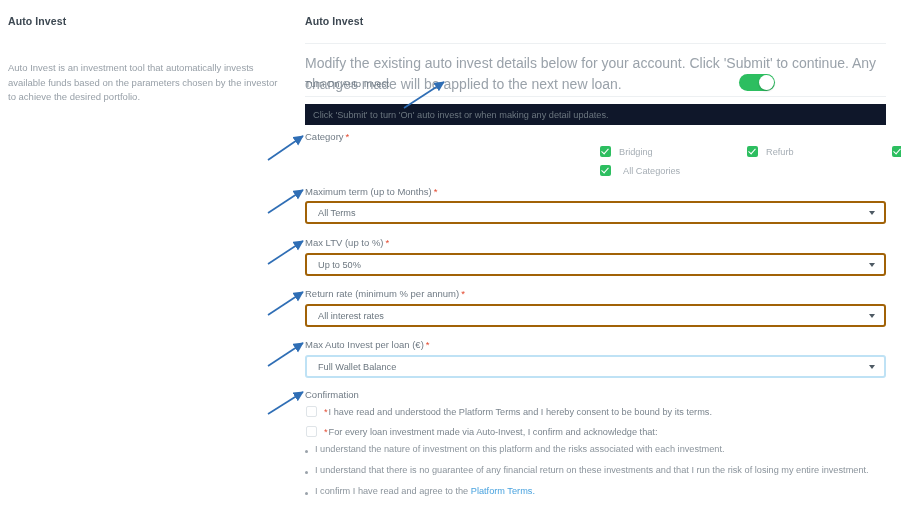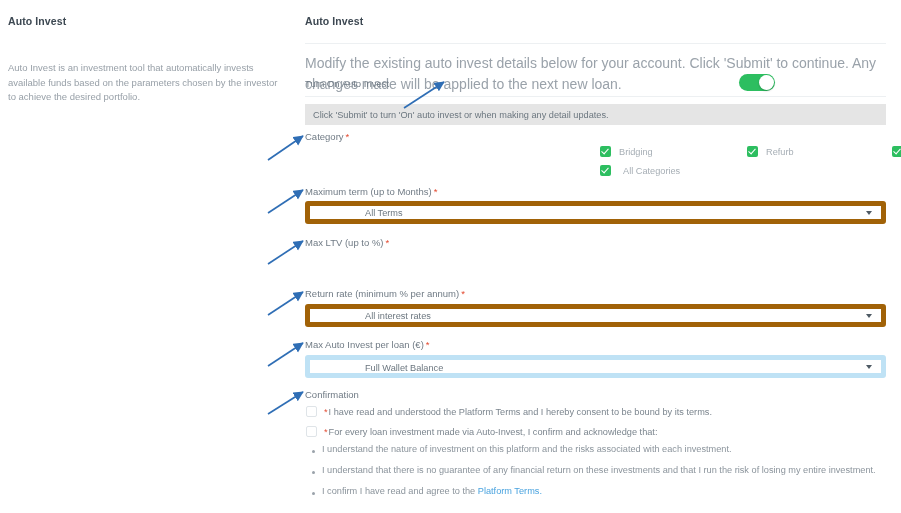--- a/index.html
+++ b/index.html
@@ -54,42 +54,42 @@
   .toggle-knob {
     position: absolute; right: 1px; top: 1px;
     width: 15px; height: 15px; border-radius: 50%;
     background: #ffffff;
     box-shadow: 0 1px 2px rgba(0,0,0,0.22);
   }
 
   .info-banner {
     position: absolute; left: 10px; top: 104px;
     width: 581px; height: 21px;
-    background: #e5e5e5;
+    background: #0f172a;
     display: flex; align-items: center;
   }
   .info-banner span {
     margin-left: 8px; font-size: 9.2px; color: #6b767f;
   }
 
   
   .field-label {
     position: absolute; left: 10px;
     font-size: 9.5px; color: #707b85; white-space: nowrap; text-align: right;
   }
   .req { color: #e3492f; margin-left: 2px; }
 
   .select-box {
     position: absolute; left: 10px;
     width: 581px; height: 23px;
-    border: 5px solid #a16207; border-radius: 3px;
+    border: 2px solid #a16207; border-radius: 3px;
     background: #ffffff;
-    display: flex; align-items: center; padding-left: 44px;
-  }
-  .select-box.focused { border-color: #bfe2f5; align-items: flex-end; }
+    display: flex; align-items: center;
+  }
+  .select-box.focused { border-color: #bfe2f5; }
   .select-val {
     margin-left: 11px; font-size: 9.2px; color: #6b767f;
   }
   .caret {
     position: absolute; right: 9px; top: 50%;
     margin-top: -2px;
     width: 0; height: 0;
     border-left: 3.5px solid transparent;
     border-right: 3.5px solid transparent;
     border-top: 4px solid #4e5a64;
@@ -114,21 +114,21 @@
 
   .cb-empty {
     width: 11px; height: 11px; border-radius: 2px;
     background: #ffffff; border: 1px solid #dfe4e8;
     flex: none;
   }
   .conf-item { position: absolute; left: 306px; display: flex; align-items: flex-start; }
   .conf-text { margin-left: 7px; font-size: 9.2px; color: #7b858e; line-height: 12px; }
   .conf-star { color: #e3492f; margin-right: 1px; }
 
-  .bullet-item { position: absolute; left: 312px; display: flex; align-items: center; }
+  .bullet-item { position: absolute; left: 305px; display: flex; align-items: center; }
   .bullet-dot {
     width: 3px; height: 3px; border-radius: 50%;
     background: #9aa2aa; margin-top: 4.5px; flex: none;
   }
   .bullet-text { margin-left: 7px; font-size: 9.2px; color: #8b949c; white-space: nowrap; }
   .link { color: #4aa3df; }
 
   
   .arrows { position: absolute; left: 0; top: 0; width: 901px; height: 513px; pointer-events: none; }
 </style>
@@ -185,20 +185,24 @@
     <div class="field-label" style="top:186px;">
       <span>Maximum term (up to Months)</span><span class="req">*</span>
     </div>
     <div class="select-box" style="top:201px;">
       <span class="select-val">All Terms</span>
       <span class="caret"></span>
     </div>
 
     <div class="field-label" style="top:237px;">
       <span>Max LTV (up to %)</span><span class="req">*</span>
+    </div>
+    <div class="select-box" style="top:253px;">
+      <span class="select-val">Up to 50%</span>
+      <span class="caret"></span>
     </div>
 
     <div class="field-label" style="top:288px;">
       <span>Return rate (minimum % per annum)</span><span class="req">*</span>
     </div>
     <div class="select-box" style="top:304px;">
       <span class="select-val">All interest rates</span>
       <span class="caret"></span>
     </div>
 

